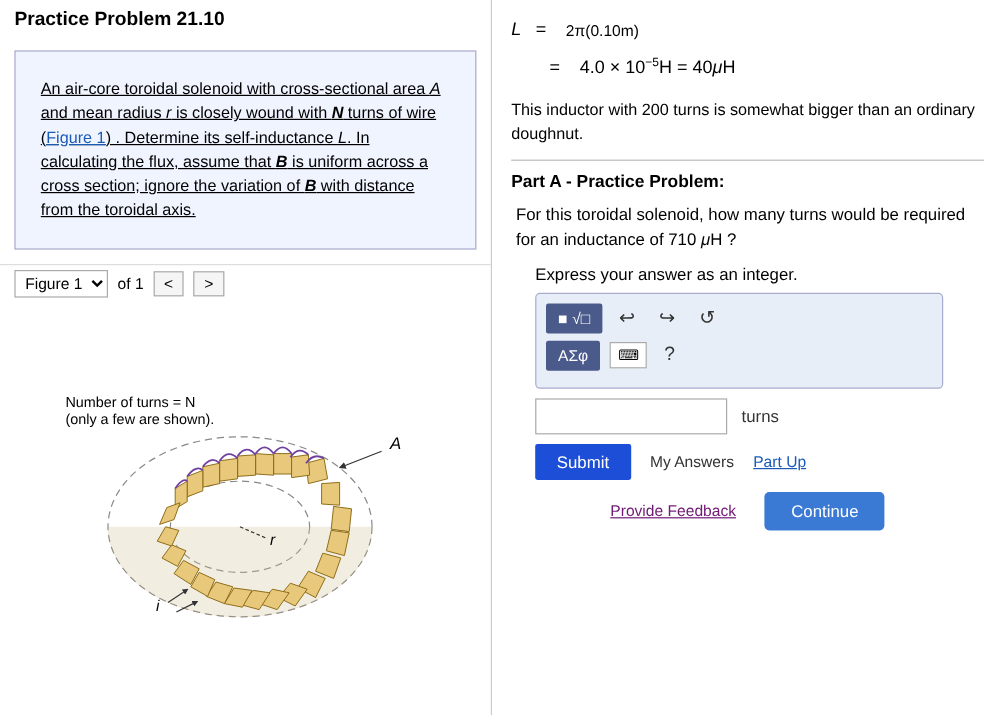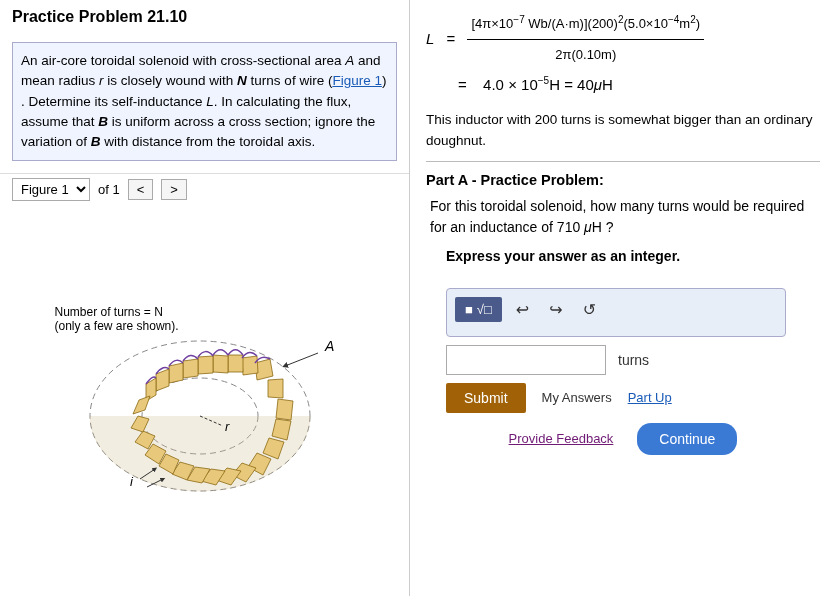--- a/index.html
+++ b/index.html
@@ -19,23 +19,24 @@
       border-right: 1px solid #ccc;
       display: flex;
       flex-direction: column;
       height: 596px;
     }
 
     .problem-box {
       border: 1px solid #aac;
       background: #f0f4ff;
       margin: 12px;
-      padding: 8px;
+      padding: 21px;
       font-size: 13.5px;
       line-height: 1.5;
+      text-decoration: underline;
     }
 
     .problem-title {
       font-size: 16px;
       font-weight: bold;
       padding: 8px 12px 4px 12px;
     }
 
     .figure-controls {
       display: flex;
@@ -138,23 +139,23 @@
       margin-bottom: 8px;
     }
 
     .part-a-question {
       margin-left: 4px;
       margin-bottom: 10px;
       line-height: 1.5;
     }
 
     .express-label {
-      font-weight: bold;
+      font-weight: normal;
       margin-left: 20px;
-      margin-bottom: 24px;
+      margin-bottom: 8px;
     }
 
     .answer-toolbar {
       border: 1px solid #aac;
       background: #e8eef8;
       border-radius: 4px;
       margin: 8px 20px;
       padding: 8px;
       width: 340px;
     }
@@ -218,21 +219,21 @@
     }
 
     .action-row {
       display: flex;
       align-items: center;
       gap: 16px;
       margin: 8px 20px;
     }
 
     .submit-btn {
-      background: #a16207;
+      background: #1d4ed8;
       color: white;
       border: none;
       padding: 7px 18px;
       cursor: pointer;
       font-size: 14px;
       border-radius: 2px;
     }
 
     .my-answers-link {
       font-size: 13px;
@@ -267,21 +268,21 @@
       border: none;
     }
 
     .continue-btn {
       background: #3a7ad5;
       color: white;
       border: none;
       padding: 8px 22px;
       cursor: pointer;
       font-size: 14px;
-      border-radius: 14px;
+      border-radius: 4px;
     }
 
     .result-text {
       font-size: 13.5px;
       line-height: 1.5;
       margin-bottom: 6px;
     }
 
     sup { font-size: 10px; }
 
@@ -396,21 +397,20 @@
     </div>
   </div>
 </div>
 
 <div class="right-panel">
   <div class="formula-block">
     <div class="formula-line">
       <span style="font-style:italic;font-size:15px;">L</span>
       <span style="font-size:15px;">&nbsp;=&nbsp;</span>
       <span class="formula-frac">
-        <span class="numer">[4π×10<sup>−7</sup> Wb/(A·m)](200)<sup>2</sup>(5.0×10<sup>−4</sup>m<sup>2</sup>)</span>
         <span class="denom">2π(0.10m)</span>
       </span>
     </div>
     <div class="formula-line" style="margin-left:32px;">
       <span style="font-size:15px;">=&nbsp;&nbsp;</span>
       <span style="font-size:15px;">4.0 × 10<sup>−5</sup>H = 40<i>μ</i>H</span>
     </div>
   </div>
 
   <p class="result-text">This inductor with 200 turns is somewhat bigger than an ordinary doughnut.</p>
@@ -428,20 +428,25 @@
   <div class="answer-toolbar">
     <div class="toolbar-row">
       <button class="math-btn">
         <span>■</span>
         <span>√□</span>
       </button>
       <button class="icon-btn">↩</button>
       <button class="icon-btn">↪</button>
       <button class="icon-btn">↺</button>
     </div>
+    <div class="toolbar-row">
+      <button class="math-btn">ΑΣφ</button>
+      <button class="keyboard-btn">⌨</button>
+      <button class="icon-btn">?</button>
+    </div>
   </div>
 
   <div class="answer-input-row">
     <input class="answer-input" type="text" value="" style="">
     <span class="units-label">turns</span>
   </div>
 
   <div class="action-row">
     <button class="submit-btn">Submit</button>
     <span class="my-answers-link">My Answers</span>

